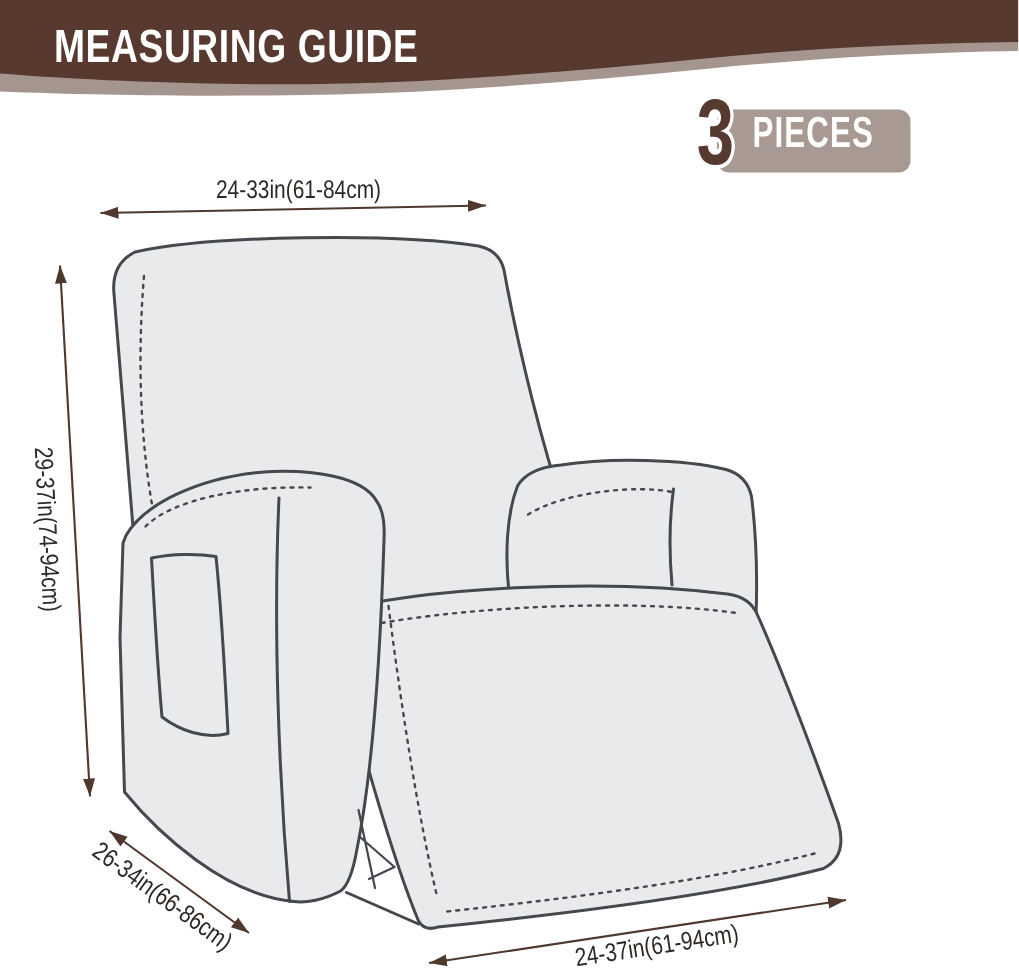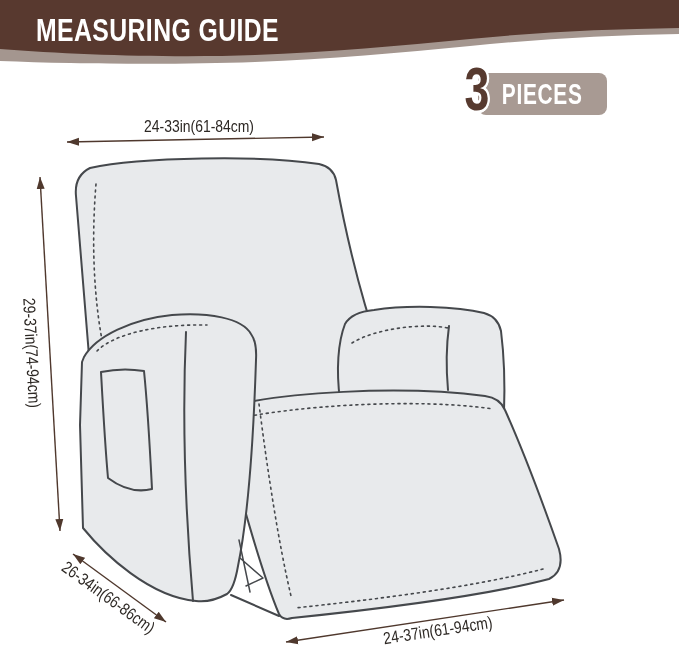--- a/index.html
+++ b/index.html
@@ -12,21 +12,21 @@
   
   .banner-svg{z-index:1;}
   .page-title{
     position:absolute;left:36px;top:13px;z-index:2;
     color:#ffffff;font-size:31px;font-weight:bold;letter-spacing:.5px;
     transform:scaleX(.80);transform-origin:left center;white-space:nowrap;
   }
   
   .badge-pill{
     position:absolute;left:478px;top:73px;width:129px;height:42px;z-index:2;
-    background:#a89a93;border-radius:8px;display:flex;align-items:center;justify-content:center;
+    background:#a89a93;border-radius:8px;display:flex;justify-content:center;
   }
   .badge-pill span{
     color:#fff;font-size:29px;font-weight:bold;letter-spacing:1px;
     transform:scaleX(.72);transform-origin:center;white-space:nowrap;display:inline-block;
   }
   .badge-count{
     position:absolute;left:452px;top:60px;width:50px;z-index:3;
     color:#573a2f;font-size:62px;font-weight:bold;line-height:58px;text-align:center;
     transform:scaleX(.72);transform-origin:center;
     text-shadow:3px 0 0 #fff,-3px 0 0 #fff,0 3px 0 #fff,0 -3px 0 #fff,

